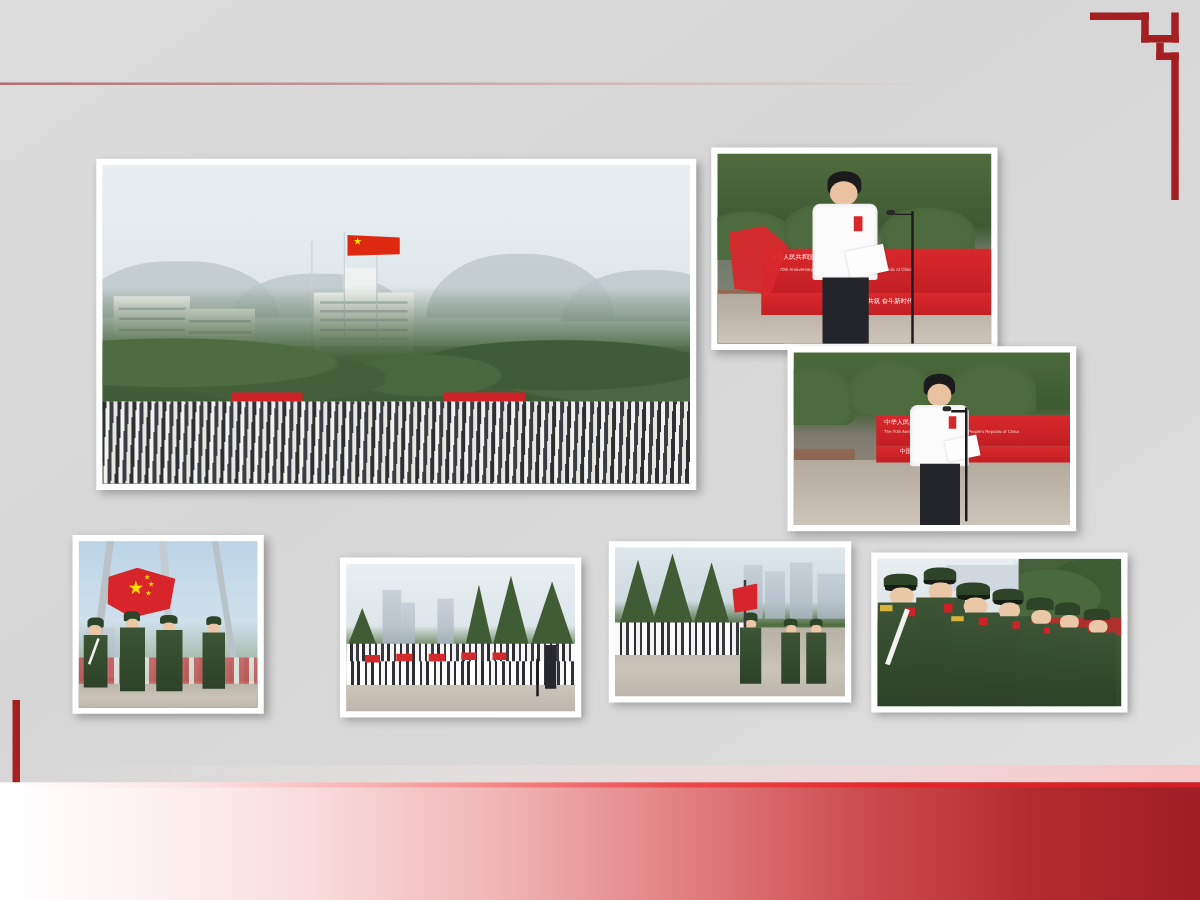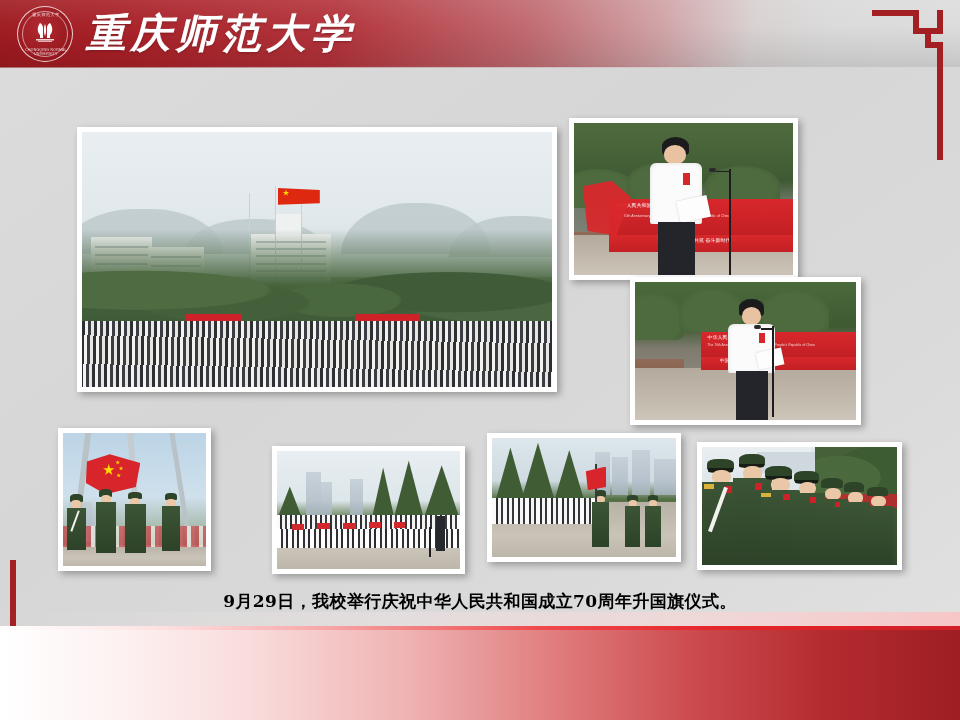--- a/index.html
+++ b/index.html
@@ -169,38 +169,20 @@
   #bottom-topfade{
     position:absolute;left:0;top:612px;width:960px;height:16px;
     background:linear-gradient(90deg,rgba(255,255,255,0) 0%,rgba(255,235,235,.25) 40%,rgba(255,210,210,.55) 75%,rgba(255,190,190,.75) 100%);
   }
 </style>
 </head>
 <body>
 
 <div id="slide">
 
-  <div id="header">
-    <div id="header-sheen"></div>
-
-    <div id="seal">
-      <div class="ring2"></div>
-      <div class="ring-text-top">重庆师范大学</div>
-      <svg class="emblem" viewBox="0 0 26 26">
-        <path d="M8 4 C5 8 5 13 8 16 L8 19 L11 19 L11 9 C11 6.5 9.6 5 8 4 Z" fill="#fff"></path>
-        <path d="M18 4 C21 8 21 13 18 16 L18 19 L15 19 L15 9 C15 6.5 16.4 5 18 4 Z" fill="#fff"></path>
-        <path d="M13 5 C11.6 8 11.6 14 13 17 C14.4 14 14.4 8 13 5 Z" fill="#fff"></path>
-        <path d="M4 20.2 L22 20.2 L22 21.4 L4 21.4 Z" fill="#fff"></path>
-        <path d="M6 21.8 L20 21.8 L20 22.8 L6 22.8 Z" fill="#fff" opacity=".8"></path>
-      </svg>
-      <div class="ring-text-bot">CHONGQING NORMAL UNIVERSITY</div>
-    </div>
-
-    <div id="uni-name">重庆师范大学</div>
-  </div>
   <div id="header-underline"></div>
 
   <div class="orn" id="orn-tr" style="left:872px;top:10px;width:78px;height:150px;">
     <i style="left:0;top:0;width:47px;height:6px;"></i>
     <i style="left:41px;top:0;width:6px;height:24px;"></i>
     <i style="left:41px;top:18px;width:30px;height:6px;"></i>
     <i style="left:65px;top:0;width:6px;height:24px;"></i>
     <i style="left:53px;top:24px;width:6px;height:14px;"></i>
     <i style="left:53px;top:32px;width:18px;height:6px;"></i>
     <i style="left:65px;top:32px;width:6px;height:118px;"></i>
@@ -481,19 +463,18 @@
         <div class="body" style="left:0%;top:24%;width:100%;height:76%;"></div>
       </div>
       <div class="guard" style="left:83%;top:34%;width:15%;height:66%;">
         <div class="cap" style="left:12%;top:0;width:70%;height:12%;"></div>
         <div class="face" style="left:26%;top:12%;width:50%;height:14%;"></div>
         <div class="body" style="left:0%;top:24%;width:100%;height:76%;"></div>
       </div>
     </div>
   </div>
 
-  <div id="caption">9月29日，我校举行庆祝中华人民共和国成立70周年升国旗仪式。</div>
 
   <div id="bottom-topfade"></div>
   <div id="bottom-band"></div>
   <div id="bottom-stripe"></div>
 
 </div>
 
 </body></html>

